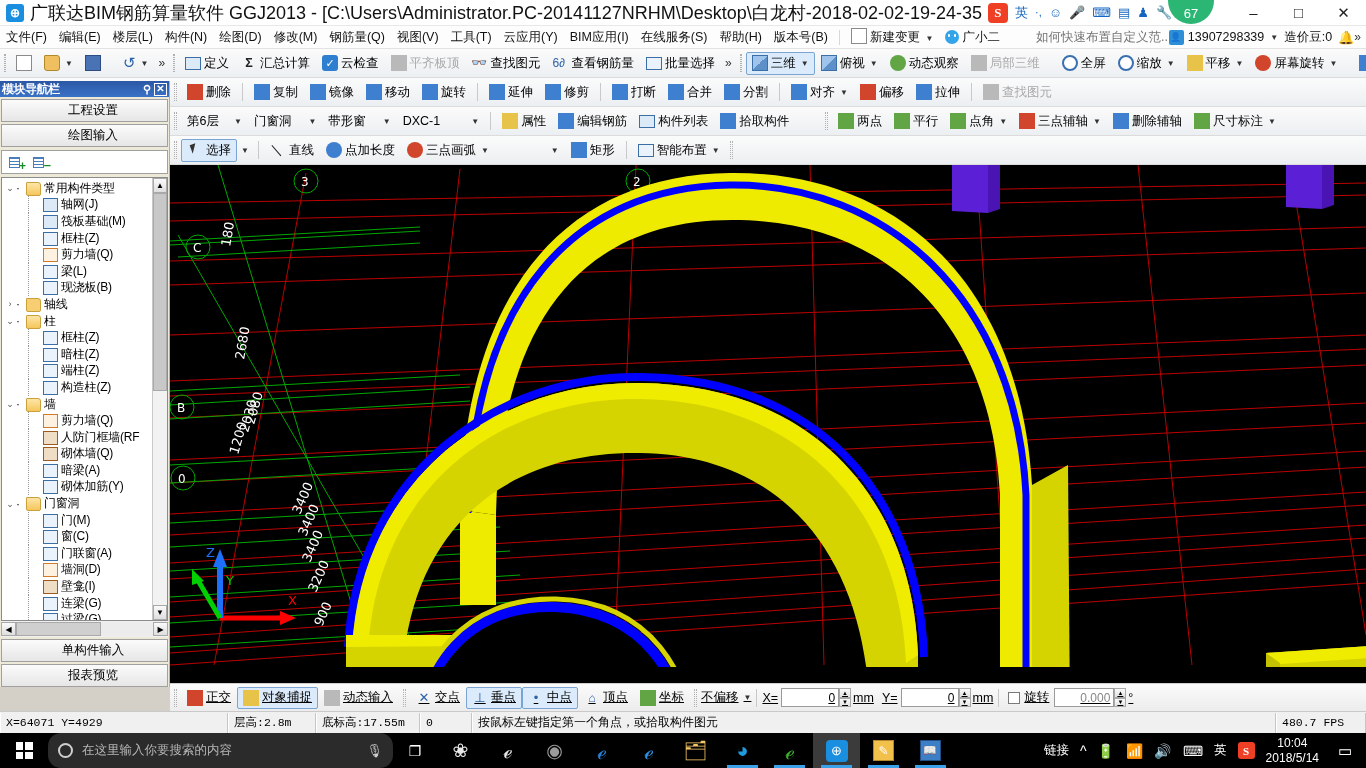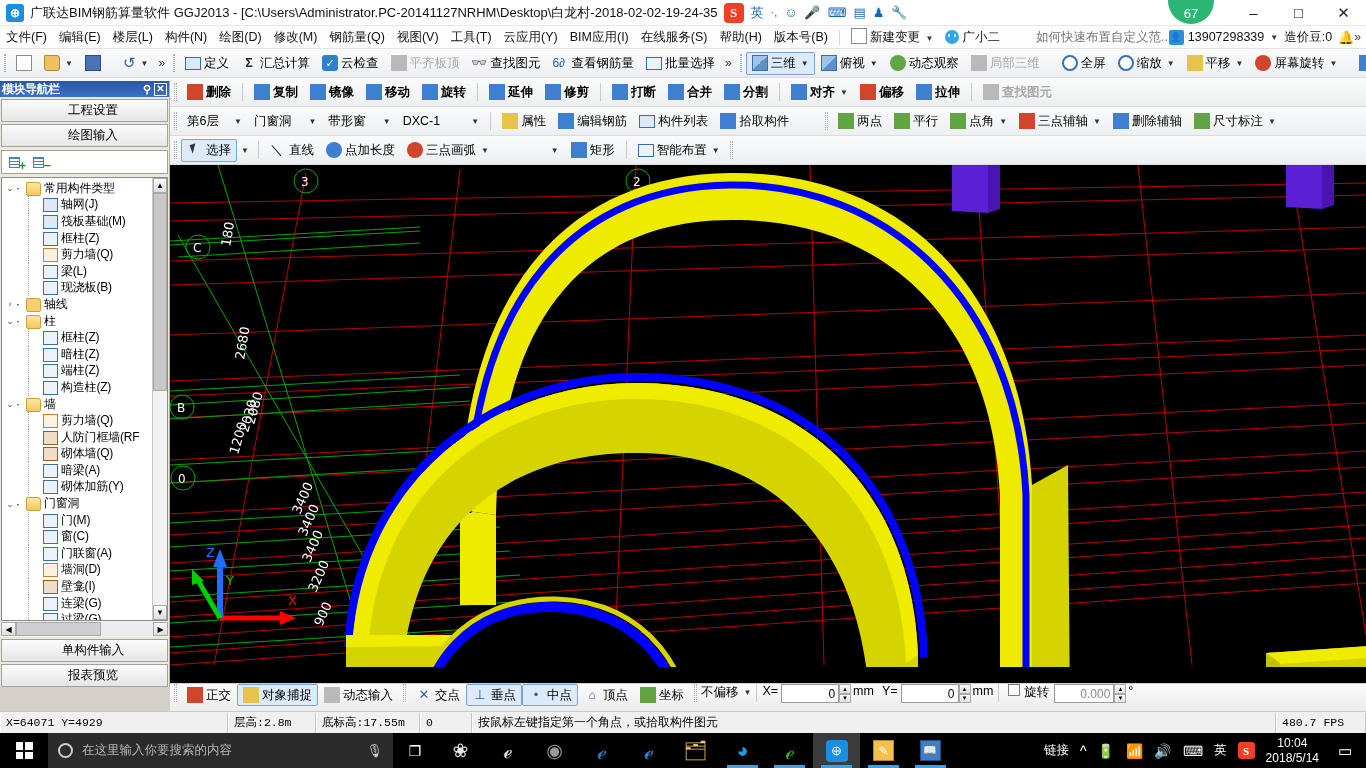--- a/index.html
+++ b/index.html
@@ -15,21 +15,21 @@
   
   .titlebar {
     height:26px; background:#ffffff; display:flex; align-items:center;
     border-bottom:1px solid #e8e8e8; position:relative; flex:0 0 26px;
   }
   .tb-appicon {
     width:18px; height:18px; margin-left:6px; margin-right:6px; border-radius:3px;
     background:#1a8fe0; display:flex; align-items:center; justify-content:center;
     color:#fff; font-size:12px; font-weight:bold; flex:0 0 18px;
   }
-  .tb-title { font-size:13px; color:#111; white-space:nowrap; }
+  .tb-title { font-size:18px; color:#111; white-space:nowrap; }
   .tb-ime { display:flex; align-items:center; gap:7px; margin-left:6px; }
   .tb-ime .sogou {
     width:20px;height:20px;background:#ef3f24;border-radius:4px;color:#fff;
     font-weight:bold;font-size:13px;display:flex;align-items:center;justify-content:center;
     font-family:"Liberation Serif", serif;
   }
   .tb-ime .imeitem { color:#1565c0; font-size:13px; line-height:1; }
   .tb-spacer { flex:1; }
   .greenbadge {
     position:absolute; left:1168px; top:-12px; width:46px; height:36px;
@@ -58,21 +58,21 @@
               display:flex;align-items:center;justify-content:center;}
   .bell { color:#2e8fd6; font-size:13px; }
   .chev { color:#333; font-size:12px; margin-right:5px;}
 
   
   .tbrow {
     background:#f3f3f3; display:flex; align-items:center; border-bottom:1px solid #dcdcdc;
     font-size:12.5px; color:#000; white-space:nowrap; overflow:hidden;
   }
   .tbrow.r1 { height:29px; flex:0 0 29px; background:linear-gradient(#fbfbfb,#eceff2); }
-  .tbrow.r2 { height:29px; flex:0 0 29px; background:linear-gradient(#fbfbfb,#eceff2);font-weight:bold; }
+  .tbrow.r2 { height:29px; flex:0 0 29px; background:linear-gradient(#fbfbfb,#eceff2); }
   .tbrow.r3 { height:29px; flex:0 0 29px; background:linear-gradient(#fbfbfb,#eceff2); }
   .tbrow.r4 { height:29px; flex:0 0 29px; background:linear-gradient(#fbfbfb,#eceff2); }
   .tbtn { display:flex; align-items:center; gap:3px; padding:2px 5px; height:23px; border:1px solid transparent; border-radius:2px;}
   .tbtn.sel { border:1px solid #7aa5d2; background:#dcebfb; }
   .tbtn.dis { color:#a8a8a8; }
   .tbsep { width:1px; height:18px; background:#c9c9c9; margin:0 5px; }
   .grip { width:3px; height:18px; border-left:1px dotted #b0b0b0; border-right:1px dotted #b0b0b0; margin:0 4px; }
   .dd { font-size:8px; color:#333; margin-left:2px; }
   .ovf { font-size:12px; color:#333; padding:0 4px; }
 
@@ -154,21 +154,21 @@
   .hs-thumb { position:absolute; left:0; top:0; height:14px; width:62%; background:#cfcfcf; border:1px solid #a9a9a9;}
   .lp-bottom { flex:0 0 auto; }
 
   
   .vpwrap { flex:1; display:flex; flex-direction:column; min-width:0; }
   .viewport { flex:1; background:#000; position:relative; overflow:hidden; }
   .viewport svg { position:absolute; inset:0; }
 
   
   .snapbar { height:28px; background:linear-gradient(#fbfbfb,#ececec); border-top:1px solid #cfcfcf;
-             display:flex; align-items:flex-start; font-size:12.5px; flex:0 0 28px; white-space:nowrap;}
+             display:flex; align-items:center; font-size:12.5px; flex:0 0 28px; white-space:nowrap;text-decoration:underline;}
   .snapbar .tbtn { height:22px; }
   .numbox { width:58px; height:19px; border:1px solid #9a9a9a; background:#fff; text-align:right;
             padding-right:3px; font-size:12px; display:flex; align-items:center; justify-content:flex-end; }
   .spin { width:12px; height:19px; display:flex; flex-direction:column; margin-right:2px;}
   .spin div { flex:1; border:1px solid #a9a9a9; background:linear-gradient(#fbfbfb,#e2e2e2);
               font-size:6px; display:flex; align-items:center; justify-content:center; }
   .cbx { width:12px;height:12px;border:1px solid #7a7a7a;background:#fff;margin:0 4px;}
   .offsel { display:flex;align-items:center;gap:3px; }
 
   
@@ -176,21 +176,21 @@
                align-items:center; font-size:12px; flex:0 0 22px; }
   .sb-cell { height:20px; display:flex; align-items:center; padding:0 5px;
              border-right:1px solid #c5c5c5; border-left:1px solid #fff; }
   .sb-mono { font-family:"Liberation Mono", monospace; font-size:11.5px; }
 
   
   .taskbar { height:35px; background:#000; display:flex; align-items:center; flex:0 0 35px; color:#fff;}
   .start { width:48px; height:35px; display:flex; align-items:center; justify-content:center;}
   .winlogo { width:17px;height:17px; display:grid; grid-template-columns:1fr 1fr; grid-template-rows:1fr 1fr; gap:2px;}
   .winlogo i { background:#fff; display:block; }
-  .searchbox { width:345px; height:35px; background:#2b2b2b; display:flex; align-items:center; padding:0 10px; gap:9px;}
+  .searchbox { width:345px; height:35px; background:#2b2b2b; display:flex; align-items:center; padding:0 10px; gap:9px;border-radius:13px;}
   .srch-circle { width:15px;height:15px;border:2px solid #cfcfcf;border-radius:50%; flex:0 0 15px;}
   .srch-ph { color:#b6b6b6; font-size:12.5px; flex:1;}
   .mic { color:#cfcfcf; font-size:13px; }
   .taskview { width:44px;height:35px;display:flex;align-items:center;justify-content:center;color:#fff;font-size:14px;}
   .tbicons { display:flex; align-items:center; height:35px; }
   .tbapp { width:47px; height:35px; display:flex; align-items:center; justify-content:center; position:relative;}
   .tbapp.active { background:#3b3b3b; }
   .tbapp .und { position:absolute; bottom:0; left:8px; right:8px; height:3px; background:#3aa0e8; }
   .tray { margin-left:auto; display:flex; align-items:center; gap:11px; padding-right:6px; font-size:12.5px;}
   .clock { display:flex; flex-direction:column; align-items:center; line-height:1.25; font-size:12px; }

